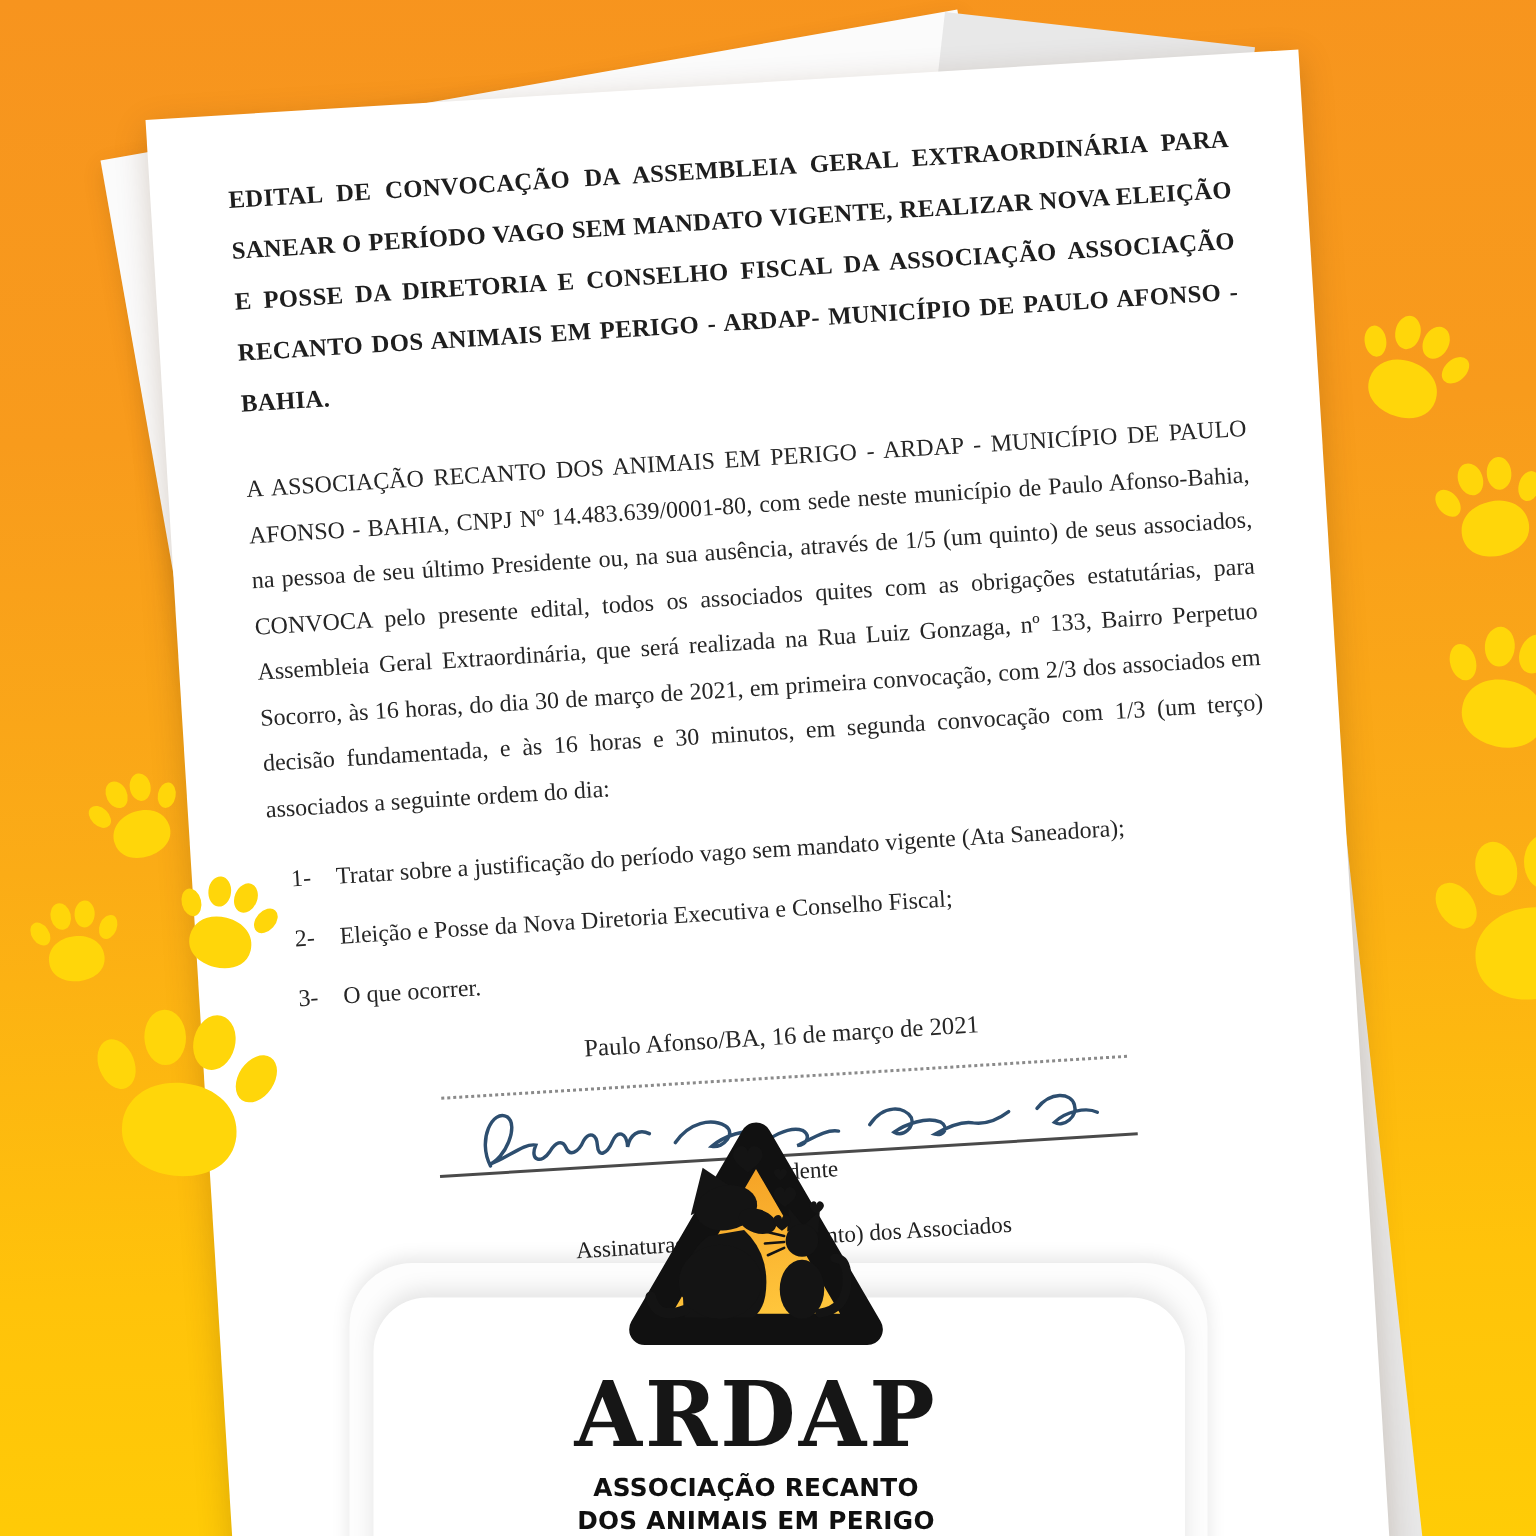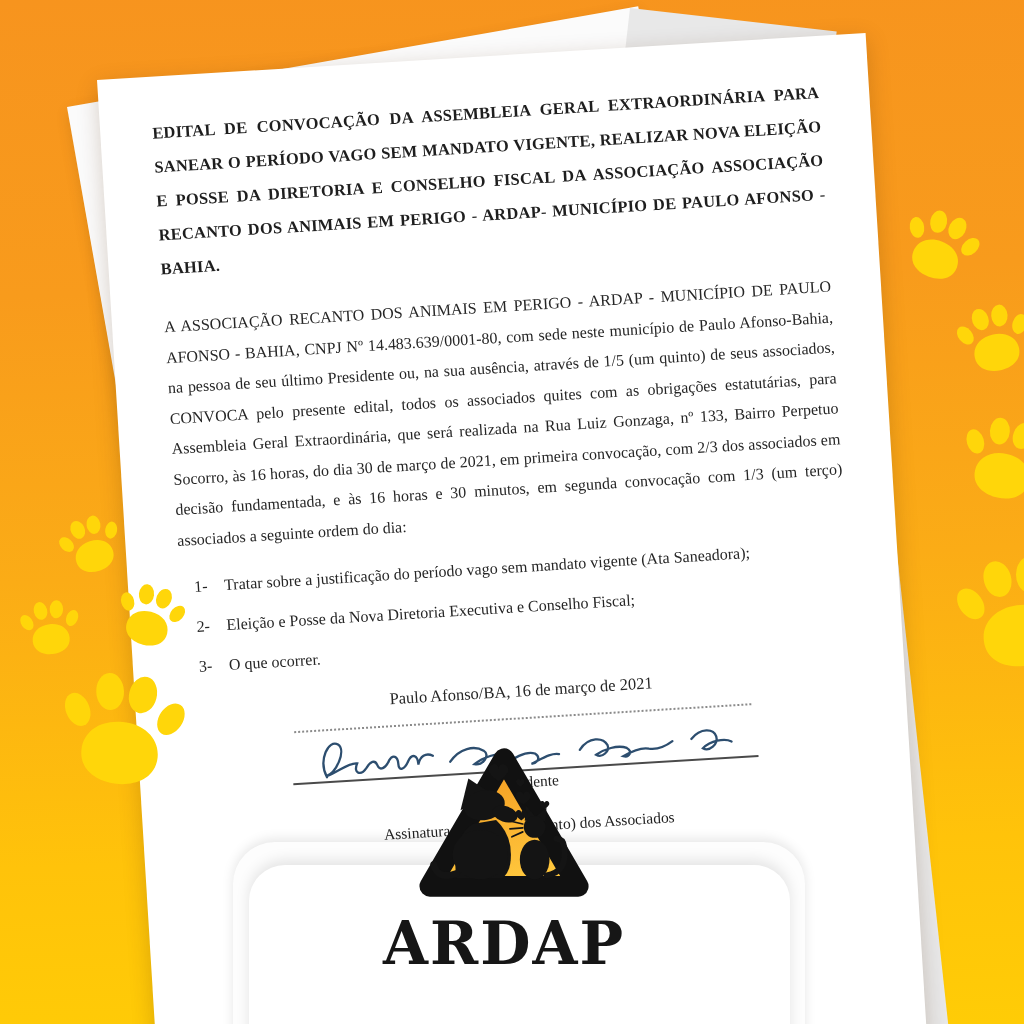--- a/index.html
+++ b/index.html
@@ -169,15 +169,19 @@
         <path d="M109 82 L96 79 M109 86 L96 87 M109 90 L98 95" fill="none" stroke="#141414" stroke-width="1.7" stroke-linecap="round"></path>
 
         <use href="#heart" x="0" y="0" width="10" height="8" transform="translate(72 20) scale(2.5)"></use>
         <use href="#heart" x="0" y="0" width="10" height="8" transform="translate(101 36) scale(1.1)"></use>
         <use href="#heart" x="0" y="0" width="10" height="8" transform="translate(100 48) scale(1.9)"></use>
         <use href="#heart" x="0" y="0" width="10" height="8" transform="translate(100 67) scale(1.5)"></use>
         <use href="#heart" x="0" y="0" width="10" height="8" transform="translate(125 58) scale(1.2)"></use>
       </g>
     </svg>
     <div class="wordmark">ARDAP</div>
+    <div class="org-name">
+      <div>ASSOCIAÇÃO RECANTO</div>
+      <div>DOS ANIMAIS EM PERIGO</div>
+    </div>
   </div>
 
 </div>
 
 </body></html>

